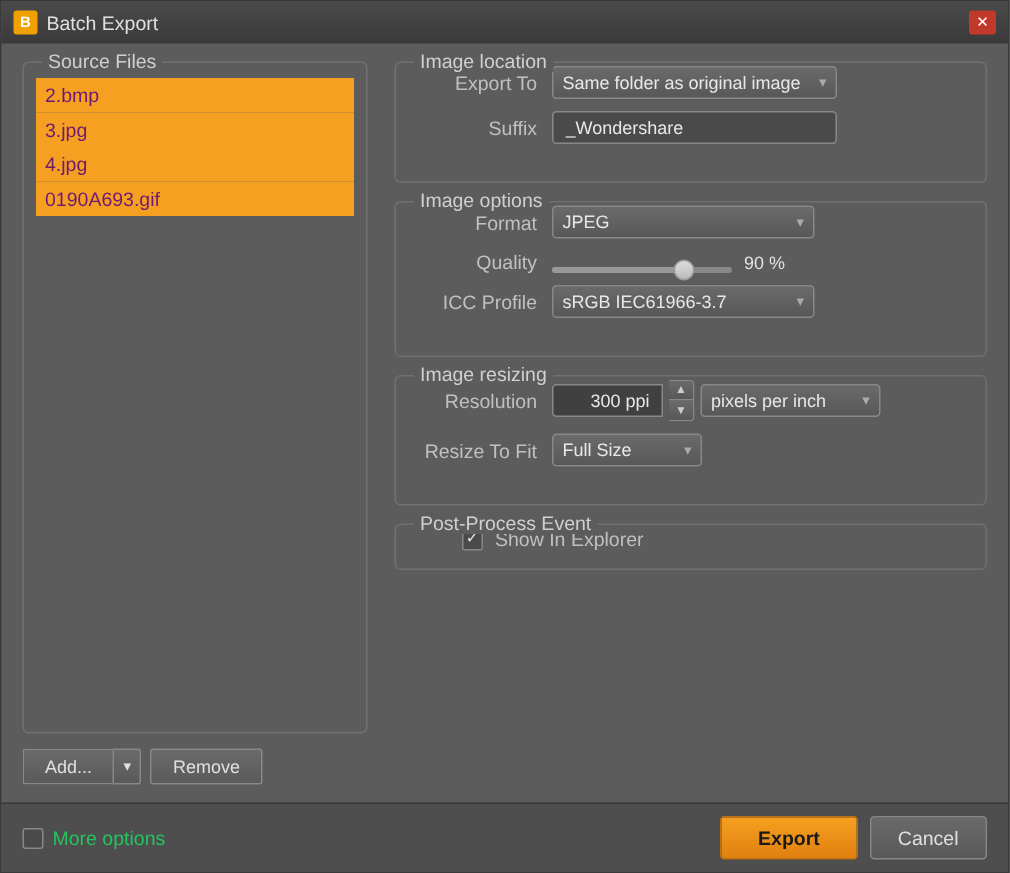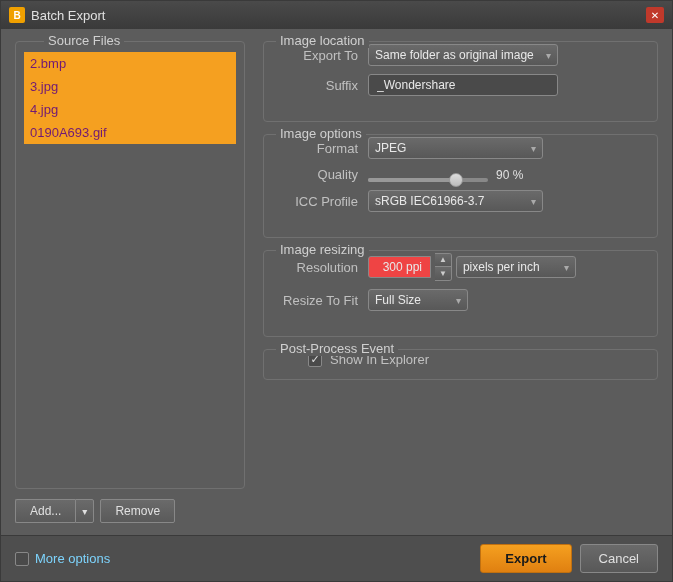--- a/index.html
+++ b/index.html
@@ -83,21 +83,21 @@
       border-radius: 4px;
       padding: 10px 8px 8px 8px;
       flex: 1;
       display: flex;
       flex-direction: column;
       position: relative;
     }
     .panel-group-title {
       position: absolute;
       top: -9px;
-      left: 28px;
+      left: 12px;
       background: #5c5c5c;
       padding: 0 4px;
       color: #d0d0d0;
       font-size: 13px;
     }
     .file-list {
       flex: 1;
       overflow-y: auto;
       display: flex;
       flex-direction: column;
@@ -237,27 +237,27 @@
       left: 73%;
       transform: translateX(-50%);
       border: 1px solid #999;
     }
     .quality-value {
       color: #e0e0e0;
       font-size: 12px;
       min-width: 35px;
     }
     .resolution-input {
-      background: #ef4444;
+      background: #404040;
       border: 1px solid #888;
       border-radius: 3px 0 0 3px;
       color: #e8e8e8;
       padding: 3px 8px;
       font-size: 12px;
-      width: 63px;
+      width: 74px;
       text-align: right;
     }
     .spinner-arrows {
       display: flex;
       flex-direction: column;
       border: 1px solid #888;
       border-left: none;
       border-radius: 0 3px 3px 0;
       overflow: hidden;
     }
@@ -318,21 +318,21 @@
     }
     .more-checkbox {
       width: 14px;
       height: 14px;
       background: #4a4a4a;
       border: 1px solid #888;
       border-radius: 2px;
       cursor: pointer;
     }
     .more-label {
-      color: #7dd3fc;
+      color: #22c55e;
       font-size: 13px;
       text-align: center;
     }
     .btn-export {
       background: linear-gradient(to bottom, #f5a020, #e08010);
       border: 1px solid #c07010;
       color: #1a1a1a;
       padding: 6px 24px;
       cursor: pointer;
       font-size: 13px;

